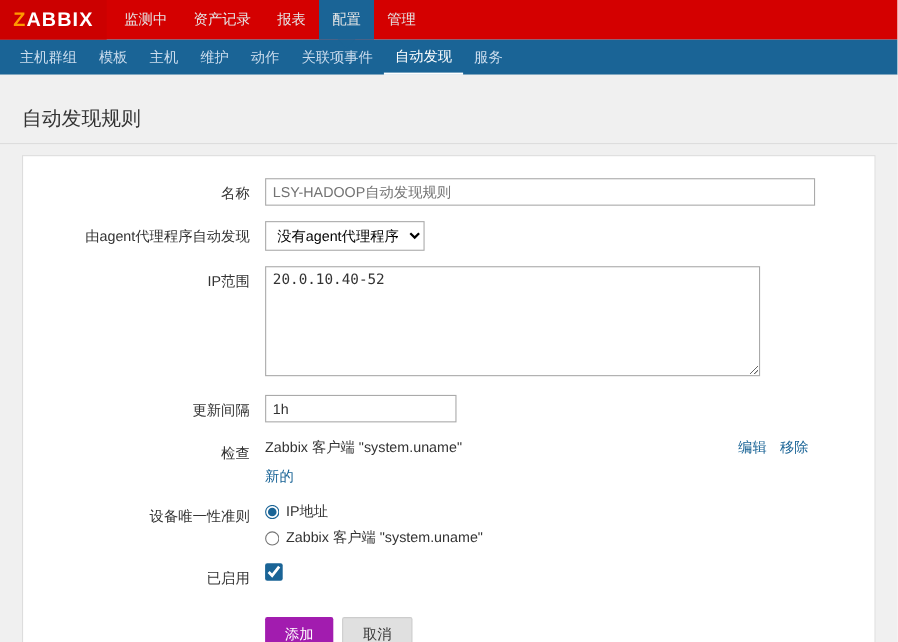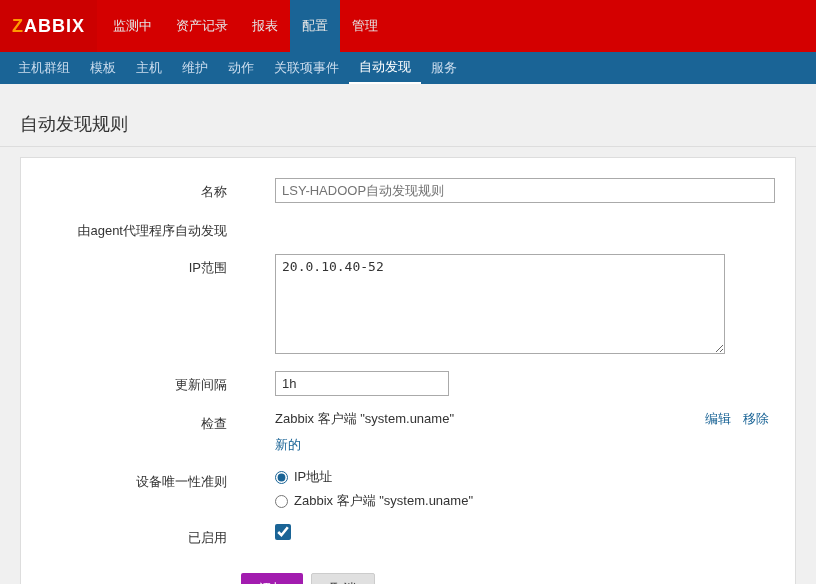--- a/index.html
+++ b/index.html
@@ -3,21 +3,21 @@
   <meta charset="utf-8">
   <style>
     * { box-sizing: border-box; margin: 0; padding: 0; }
     body { font-family: Arial, sans-serif; font-size: 13px; background: #f0f0f0; color: #333; }
 
     
     .top-nav {
       background: #d40000;
       display: flex;
       align-items: center;
-      height: 52px;
+      height: 36px;
       padding: 0 0;
     }
     .logo {
       background: #cc0000;
       padding: 0 12px;
       height: 100%;
       display: flex;
       align-items: center;
     }
     .logo-text {
@@ -99,21 +99,20 @@
       background: white;
       margin: 10px 20px;
       border: 1px solid #ddd;
       padding: 20px 0;
     }
     .form-row {
       display: flex;
       align-items: flex-start;
       margin-bottom: 14px;
       padding: 0 20px;
-      gap: 34px;
     }
     .form-label {
       text-align: right;
       min-width: 200px;
       padding-right: 14px;
       padding-top: 5px;
       color: #333;
       font-size: 13px;
     }
     .form-control {
@@ -256,20 +255,25 @@
 
     <div class="form-row">
       <div class="form-label">名称</div>
       <div class="form-control">
         <input type="text" class="form-input" value="LSY-HADOOP自动发现规则" style="">
       </div>
     </div>
 
     <div class="form-row">
       <div class="form-label">由agent代理程序自动发现</div>
+      <div class="form-control">
+        <select class="form-select">
+          <option>没有agent代理程序</option>
+        </select>
+      </div>
     </div>
 
     <div class="form-row">
       <div class="form-label">IP范围</div>
       <div class="form-control">
         <textarea class="form-textarea" style="">20.0.10.40-52</textarea>
       </div>
     </div>
 
     <div class="form-row">

